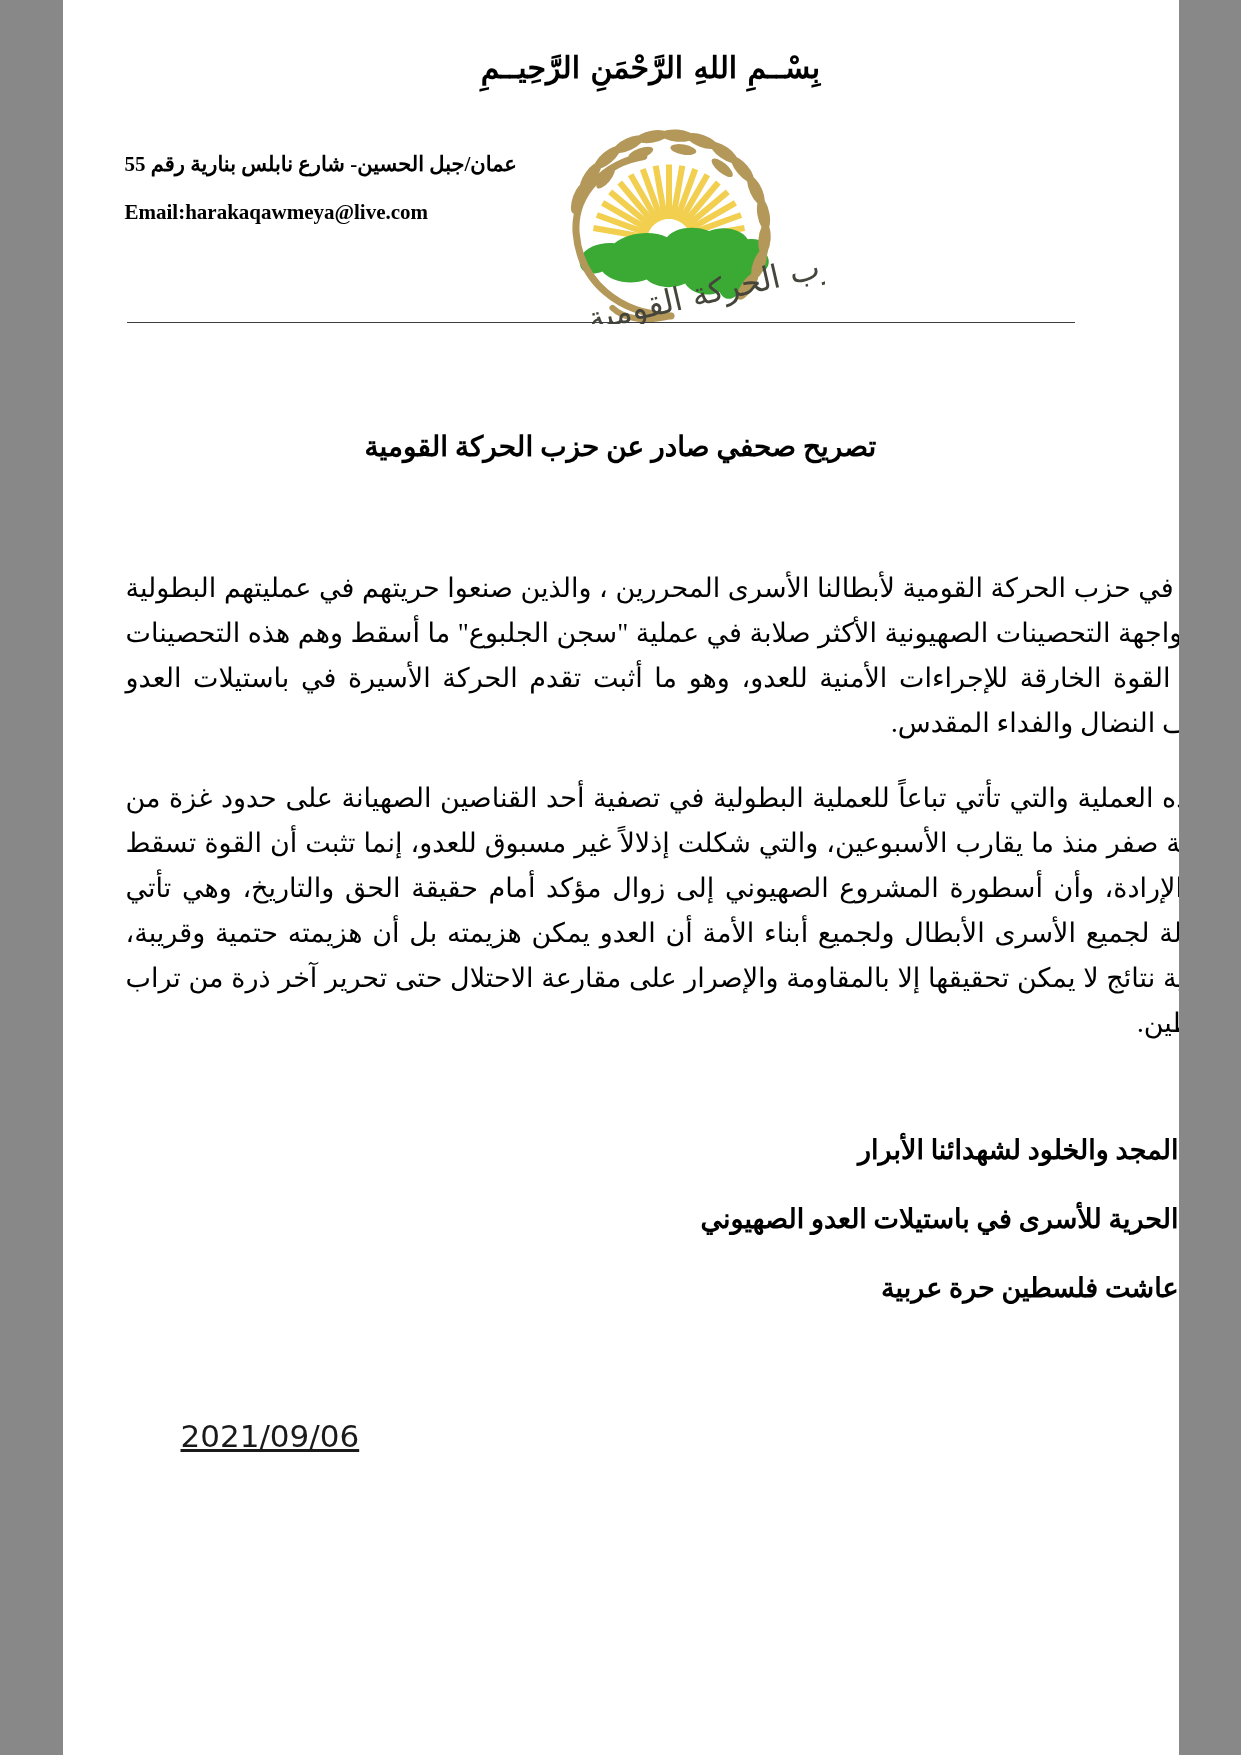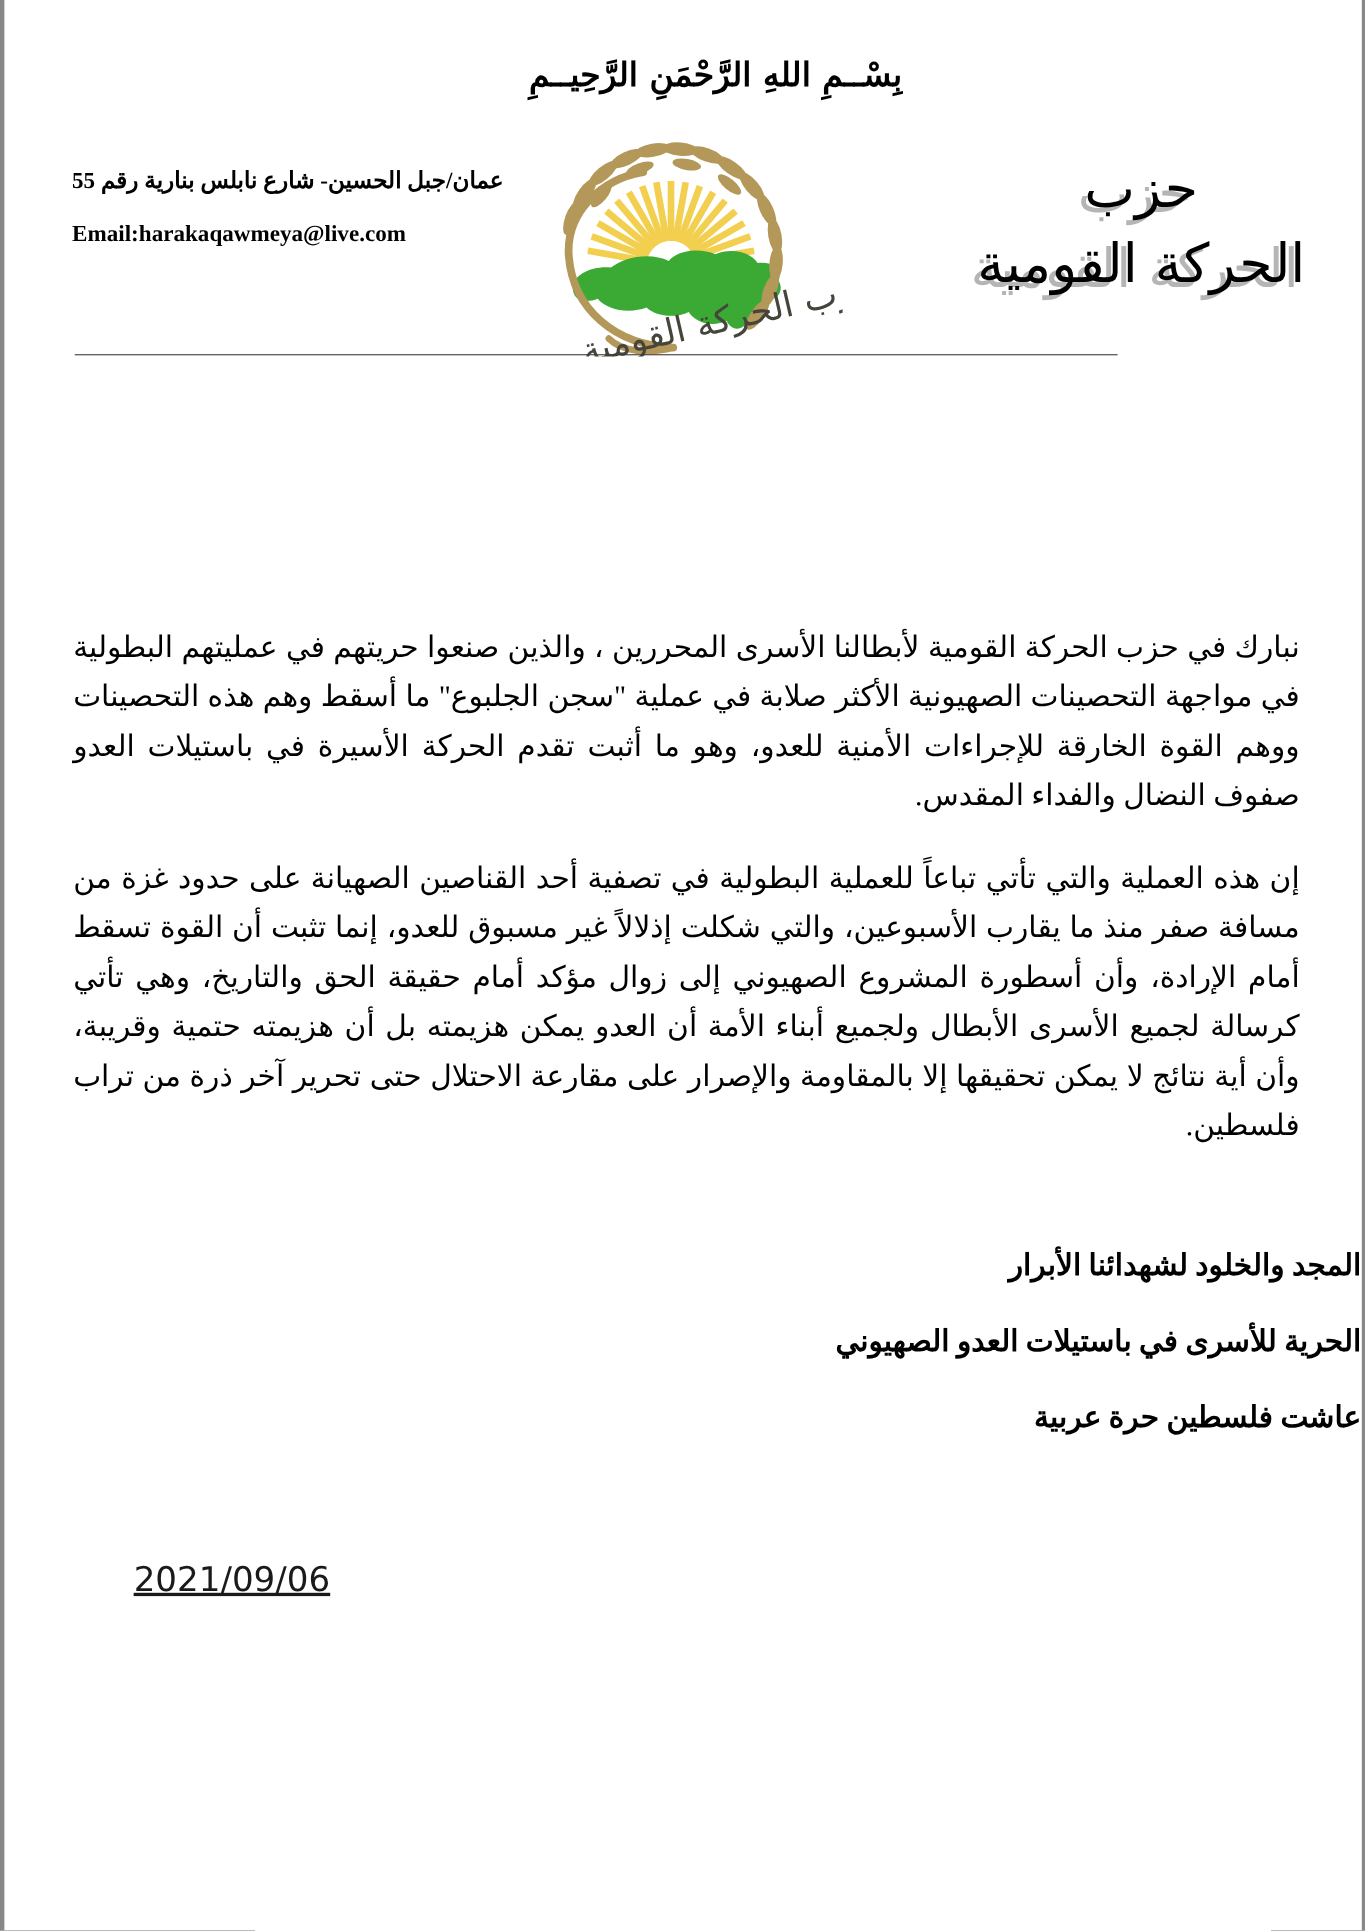--- a/index.html
+++ b/index.html
@@ -1,18 +1,18 @@
 <!DOCTYPE html>
 <html lang="ar"><head>
 <meta charset="utf-8">
 <style>
   html,body{margin:0;padding:0;background:#888;}
   .page{
     position:relative;
-    width:1234px;height:1755px;
+    width:1116px;height:1755px;
     margin:0 auto;
     background:#ffffff;
     overflow:hidden;
     font-family:"Liberation Serif","DejaVu Serif",serif;
     color:#000;
   }
   .rtl{direction:rtl;unicode-bidi:embed;}
 
   
   .basmala{
@@ -131,27 +131,24 @@
         <ellipse cx="87.2" cy="65.3" rx="13" ry="5" transform="rotate(-50 87.2 65.3)"></ellipse>
         <ellipse cx="122" cy="40.9" rx="13" ry="5" transform="rotate(-20 122 40.9)"></ellipse>
         <ellipse cx="164.2" cy="37.2" rx="13" ry="5" transform="rotate(10 164.2 37.2)"></ellipse>
         <ellipse cx="202.7" cy="55.2" rx="13" ry="5" transform="rotate(40 202.7 55.2)"></ellipse>
       </g>
 
       <text x="205" y="186" transform="rotate(-13 205 186)" text-anchor="middle" font-size="32" fill="#45453c" font-family="DejaVu Serif, Liberation Serif, serif" direction="rtl">حزب الحركة القومية</text>
     </svg>
   </div>
 
-  <div class="party-name rtl">
-    <div>حزب</div>
-    <div>الحركة القومية</div>
-  </div>
 
   <div class="header-rule"></div>
 
+  <div class="doc-title rtl">تصريح صحفي صادر عن حزب الحركة القومية</div>
 
   <div class="doc-body rtl">
     <p>نبارك في حزب الحركة القومية لأبطالنا الأسرى المحررين ، والذين صنعوا حريتهم في عمليتهم البطولية في مواجهة التحصينات الصهيونية الأكثر صلابة في عملية "سجن الجلبوع" ما أسقط وهم هذه التحصينات ووهم القوة الخارقة للإجراءات الأمنية للعدو، وهو ما أثبت تقدم الحركة الأسيرة في باستيلات العدو صفوف النضال والفداء المقدس.</p>
     <p>إن هذه العملية والتي تأتي تباعاً للعملية البطولية في تصفية أحد القناصين الصهيانة على حدود غزة من مسافة صفر  منذ ما يقارب الأسبوعين، والتي شكلت إذلالاً غير مسبوق للعدو، إنما تثبت أن القوة تسقط أمام الإرادة، وأن أسطورة المشروع الصهيوني إلى زوال مؤكد أمام حقيقة الحق والتاريخ، وهي تأتي كرسالة لجميع الأسرى الأبطال ولجميع أبناء الأمة أن العدو يمكن هزيمته بل أن هزيمته حتمية وقريبة، وأن أية نتائج لا يمكن تحقيقها إلا بالمقاومة والإصرار على مقارعة الاحتلال حتى تحرير آخر ذرة من تراب فلسطين.</p>
   </div>
 
   <div class="slogans rtl">
     <div>المجد والخلود لشهدائنا الأبرار</div>
     <div>الحرية للأسرى في باستيلات العدو الصهيوني</div>
     <div>عاشت فلسطين حرة عربية</div>

